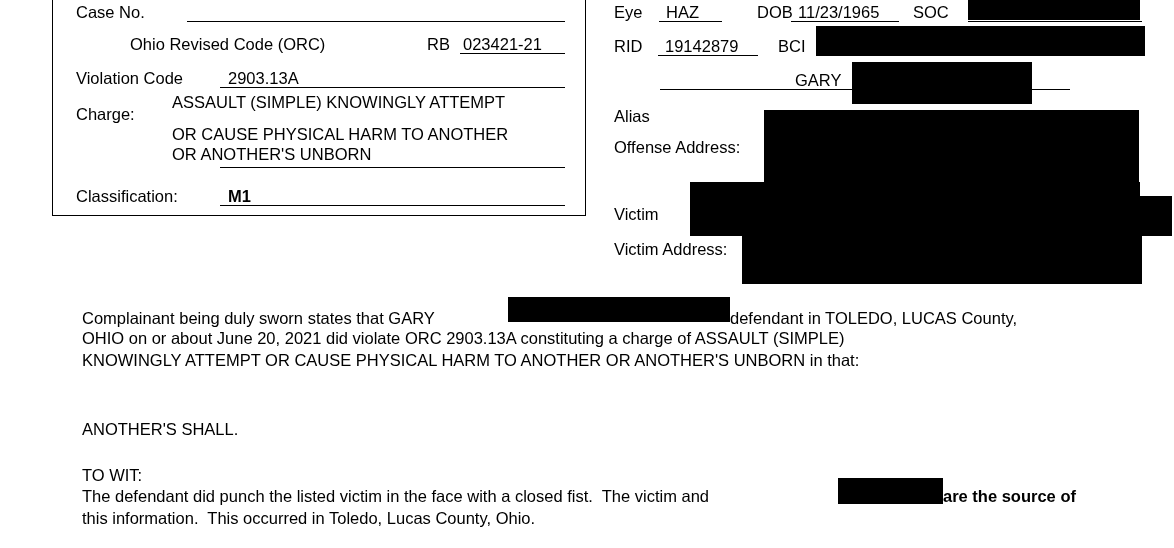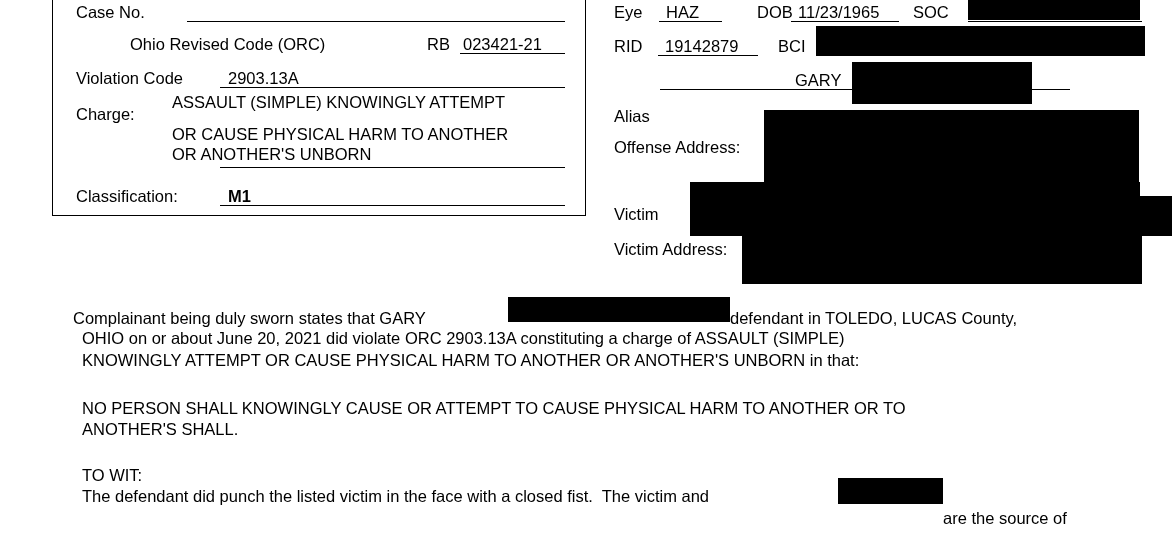--- a/index.html
+++ b/index.html
@@ -124,28 +124,28 @@
   <div class="abs lbl" style="left:614px; top:137px;">Offense Address:</div>
   <div class="redact" style="left:764px; top:110px; width:375px; height:78px;"></div>
   <div class="redact" style="left:690px; top:182px; width:450px; height:30px;"></div>
 
   <div class="abs lbl" style="left:614px; top:204px;">Victim</div>
   <div class="redact" style="left:690px; top:196px; width:482px; height:40px;"></div>
 
   <div class="abs lbl" style="left:614px; top:239px;">Victim Address:</div>
   <div class="redact" style="left:742px; top:232px; width:400px; height:52px;"></div>
 
-  <div class="body-text" style="left:73px; top:308px;">Complainant being duly sworn states that GARY</div>
+  <div class="body-text" style="left:82px; top:308px;">Complainant being duly sworn states that GARY</div>
   <div class="redact" style="left:508px; top:297px; width:222px; height:25px;"></div>
   <div class="body-text" style="left:730px; top:308px;">defendant in TOLEDO, LUCAS County,</div>
 
   <div class="body-text" style="left:82px; top:328px;">OHIO on or about June 20, 2021 did violate ORC 2903.13A constituting a charge of ASSAULT (SIMPLE)</div>
   <div class="body-text" style="left:82px; top:350px;">KNOWINGLY ATTEMPT OR CAUSE PHYSICAL HARM TO ANOTHER OR ANOTHER'S UNBORN in that:</div>
 
-  <div class="body-text" style="left:82px; top:398px;">NO PERSON SHALL KNOWINGLY CAUSE OR ATTEMPT TO CAUSE PHYSICAL HARM TO ANOTHER OR TO</div>
   <div class="body-text" style="left:82px; top:419px;">ANOTHER'S SHALL.</div>
 
   <div class="body-text" style="left:82px; top:465px;">TO WIT:</div>
   <div class="body-text" style="left:82px; top:486px;">The defendant did punch the listed victim in the face with a closed fist.  The victim and</div>
   <div class="redact" style="left:838px; top:478px; width:105px; height:26px;"></div>
-  <div class="body-text" style="left:943px; top:508px;">are the source of</div>
+  <div class="body-text" style="left:943px; top:486px;font-weight:bold;">are the source of</div>
+  <div class="body-text" style="left:82px; top:508px;">this information.  This occurred in Toledo, Lucas County, Ohio.</div>
 
 </div>
 
 </body></html>

